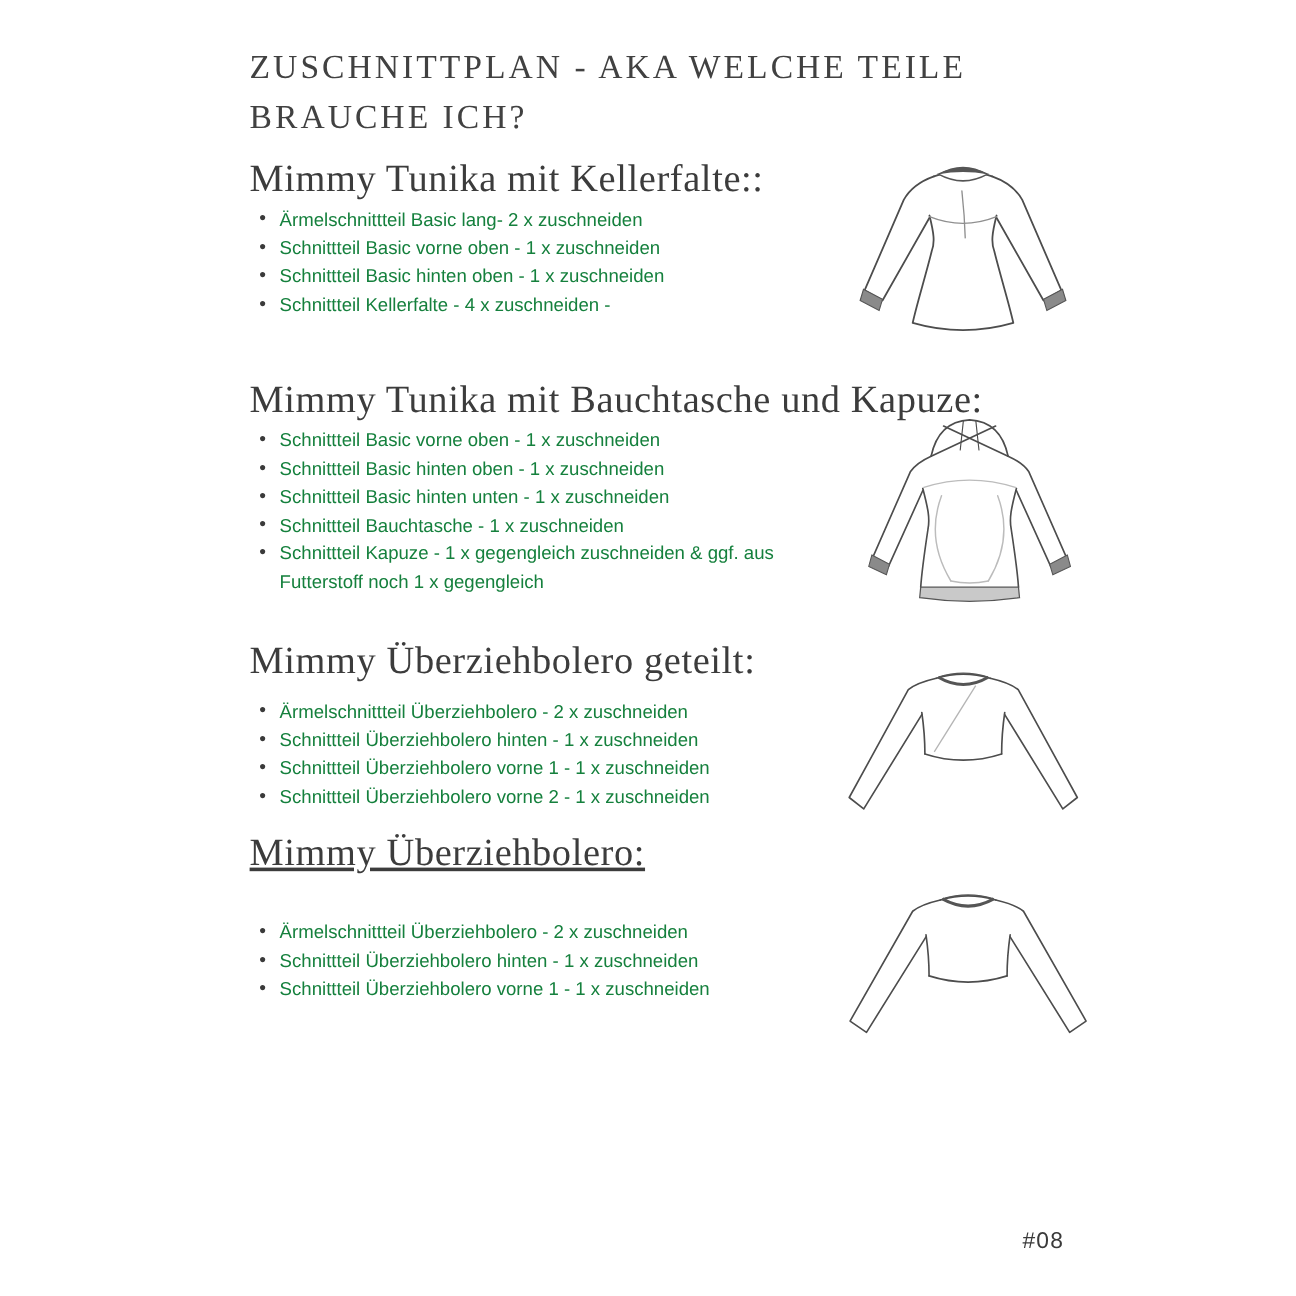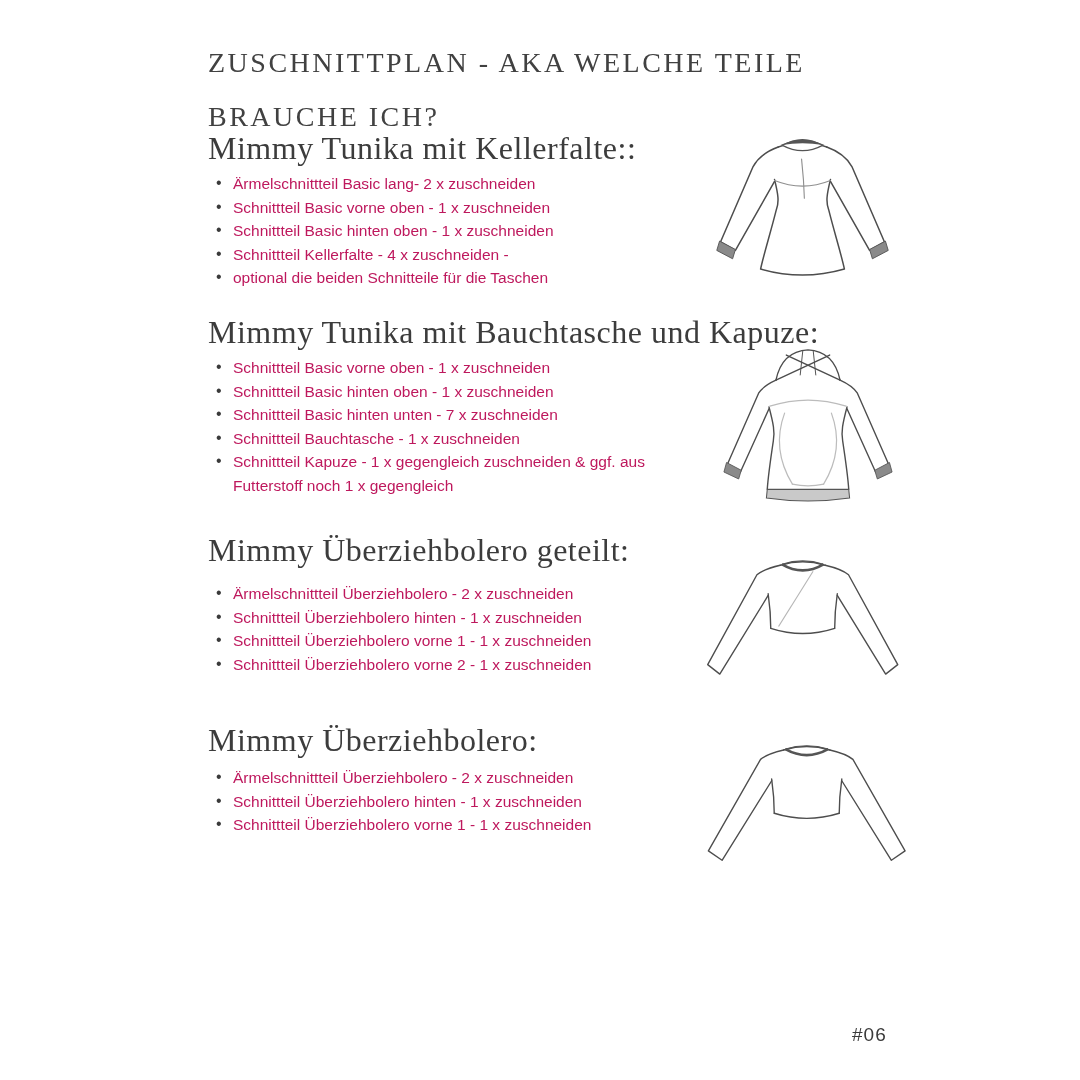--- a/index.html
+++ b/index.html
@@ -3,31 +3,31 @@
 <meta charset="utf-8">
 <style>
   html,body { margin:0; padding:0; background:#ffffff; }
   .page {
     position:relative; width:1080px; height:1080px; background:#ffffff;
     font-family:"Liberation Sans", sans-serif; color:#3a3a3a; overflow:hidden;
   }
   .title {
     position:absolute; left:208px; top:36px; width:690px;
     font-family:"Liberation Serif", serif; font-weight:400;
-    font-size:28px; letter-spacing:2.5px; line-height:54px; color:#414141;
+    font-size:28px; letter-spacing:2.5px; line-height:42px; color:#414141;
   }
   .section-heading {
     position:absolute; left:208px;
     font-family:"Liberation Serif", serif; font-weight:400;
     font-size:32px; letter-spacing:0.5px; color:#3c3c3c;
   }
   .bullet-list {
     position:absolute; left:212px; width:480px;
     margin:0; padding:0; list-style:none;
-    font-size:15.5px; line-height:23.5px; color:#be185d;
+    font-size:15.5px; line-height:23.5px; color:#15803d;
   }
   .bullet-list li { position:relative; padding-left:21px; }
   .bullet-list li::before {
     content:"\2022"; position:absolute; left:4px; top:-1px; font-size:16px; color:#3a3a3a;
   }
   .illustration { position:absolute; }
   .page-number {
     position:absolute; left:852px; top:1024px;
     font-size:19px; letter-spacing:1px; color:#3a3a3a;
   }
@@ -38,41 +38,40 @@
 <div class="page">
 
   <div class="title">ZUSCHNITTPLAN - AKA WELCHE TEILE BRAUCHE ICH?</div>
 
   <div class="section-heading" style="top:130px;">Mimmy Tunika mit Kellerfalte::</div>
   <ul class="bullet-list" style="top:172px;">
       <li>Ärmelschnittteil Basic lang- 2 x zuschneiden</li>
       <li>Schnittteil Basic vorne oben - 1 x zuschneiden</li>
       <li>Schnittteil Basic hinten oben - 1 x zuschneiden</li>
       <li>Schnittteil Kellerfalte - 4 x zuschneiden -</li>
-      <li>optional die beiden Schnitteile für die Taschen</li>
     </ul>
 
   <div class="section-heading" style="top:314px;">Mimmy Tunika mit Bauchtasche und Kapuze:</div>
   <ul class="bullet-list" style="top:356px;">
       <li>Schnittteil Basic vorne oben - 1 x zuschneiden</li>
       <li>Schnittteil Basic hinten oben - 1 x zuschneiden</li>
-      <li>Schnittteil Basic hinten unten - 7 x zuschneiden</li>
+      <li>Schnittteil Basic hinten unten - 1 x zuschneiden</li>
       <li>Schnittteil Bauchtasche - 1 x zuschneiden</li>
       <li>Schnittteil Kapuze - 1 x  gegengleich zuschneiden &amp; ggf. aus Futterstoff noch 1 x gegengleich</li>
     </ul>
 
   <div class="section-heading" style="top:532px;text-align:right;">Mimmy Überziehbolero geteilt:</div>
   <ul class="bullet-list" style="top:582px;">
       <li>Ärmelschnittteil Überziehbolero - 2 x zuschneiden</li>
       <li>Schnittteil Überziehbolero hinten - 1 x zuschneiden</li>
       <li>Schnittteil Überziehbolero vorne 1 - 1 x zuschneiden</li>
       <li>Schnittteil Überziehbolero vorne 2 - 1 x zuschneiden</li>
     </ul>
 
-  <div class="section-heading" style="top:722px;">Mimmy Überziehbolero:</div>
+  <div class="section-heading" style="top:692px;text-decoration:underline;">Mimmy Überziehbolero:</div>
   <ul class="bullet-list" style="top:766px;">
       <li>Ärmelschnittteil Überziehbolero - 2 x zuschneiden</li>
       <li>Schnittteil Überziehbolero hinten - 1 x zuschneiden</li>
       <li>Schnittteil Überziehbolero vorne 1 - 1 x zuschneiden</li>
     </ul>
 
   <svg class="illustration" style="left:700px; top:126px;" width="205" height="178" viewBox="0 0 220 180">
     <g fill="none" stroke="#4d4d4d" stroke-width="1.6" stroke-linejoin="round" stroke-linecap="round">
       <path d="M84,17 Q110,8 136,17"></path>
       <path d="M84,17 C70,22 62,29 57,38 L22,119 L38,128 L80,54"></path>
@@ -131,15 +130,15 @@
       <path d="M106,14 C93,17 85,20 79,25 L18,132 L34,143 L92,50"></path>
       <path d="M160,14 C173,17 181,20 187,25 L248,132 L232,143 L174,50"></path>
       <path d="M92,48 C94,62 95,76 95,88"></path>
       <path d="M174,48 C172,62 171,76 171,88"></path>
       <path d="M95,88 Q133,100 171,88"></path>
     </g>
     <path d="M108,13 Q133,5 158,13" fill="none" stroke="#555555" stroke-width="1.3"></path>
     <path d="M108,13 Q133,27 158,13" fill="none" stroke="#555555" stroke-width="3"></path>
   </svg>
 
-  <div class="page-number">#06</div>
+  <div class="page-number">#08</div>
 
 </div>
 
 </body></html>

